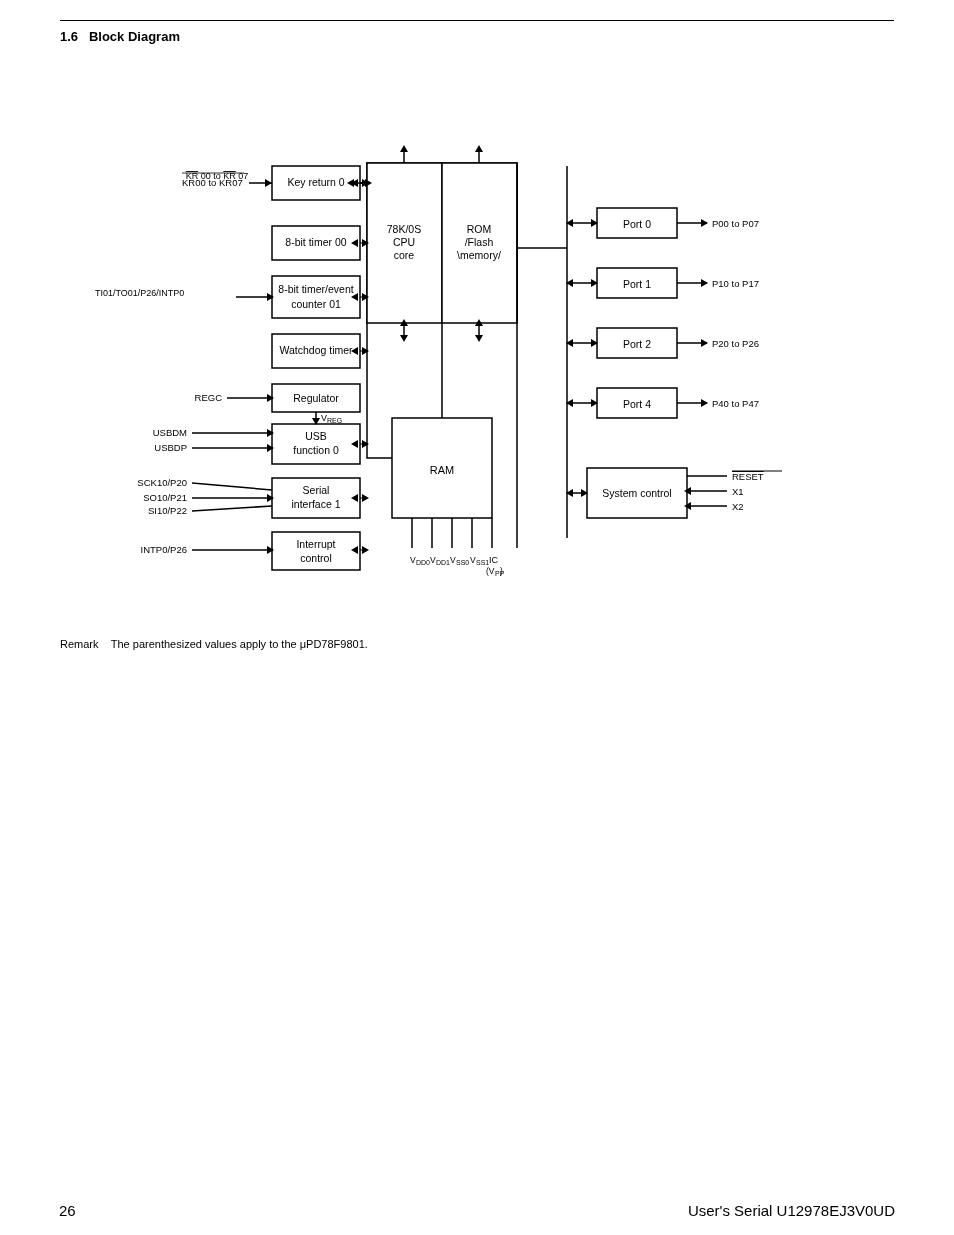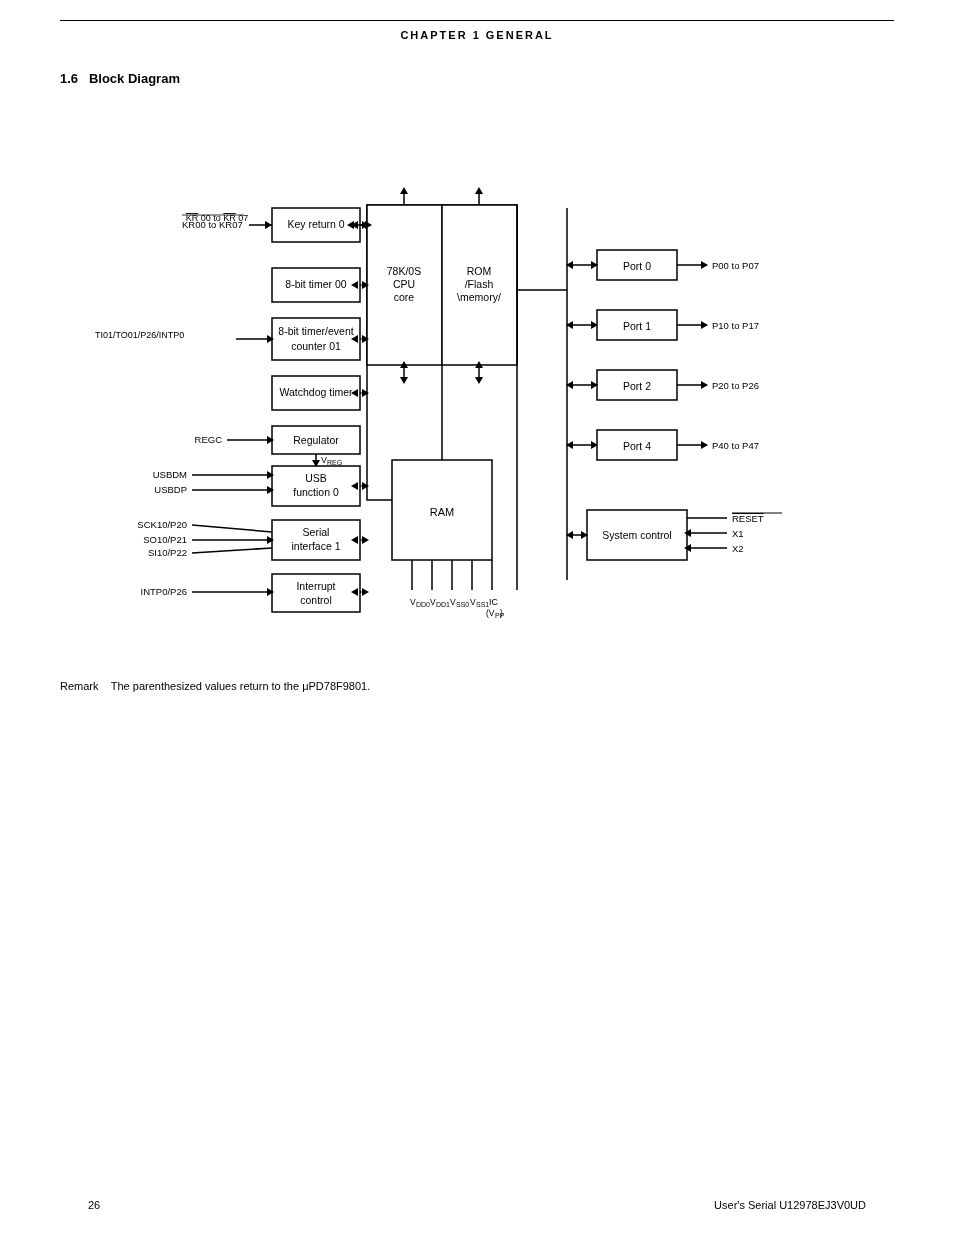--- a/index.html
+++ b/index.html
@@ -46,36 +46,35 @@
       margin: 0 auto;
     }
 
     .remark-section {
       margin-top: 30px;
       font-size: 11px;
     }
 
     .footer {
       position: absolute;
-      bottom: 24px;
+      bottom: 16px;
       left: 0;
       right: 0;
       display: flex;
       justify-content: space-between;
-      padding: 0 88px;
-      font-size: 11px;
+      padding: 0 59px;
+      font-size: 15px;
     }
   </style>
 </head>
 <body>
 
 <div class="page">
   <div class="top-border"></div>
 
-  <div class="chapter-header">CHAPTER 1   GENERAL</div>
 
   <div class="section-title">
     <span>1.6</span>&nbsp;&nbsp;
     <span>Block Diagram</span>
   </div>
 
   <div class="diagram-container">
     <svg viewBox="0 0 780 530" xmlns="http://www.w3.org/2000/svg" style="width:780px;height:530px;">
 
       <rect x="280" y="85" width="75" height="295" fill="none" stroke="#000" stroke-width="1.5"></rect>
@@ -310,20 +309,20 @@
       <text x="413" y="496" font-size="8.5" font-family="Arial">)</text>
 
       <line x1="273" y1="105" x2="280" y2="105" stroke="#000" stroke-width="1.5"></line>
 
       <line x1="95" y1="95" x2="157" y2="95" stroke="#000" stroke-width="0.8"></line>
 
     </svg>
   </div>
 
   <div class="remark-section">
-    <span style="font-weight:normal;">Remark</span>&nbsp;&nbsp;&nbsp;&nbsp;<span>The parenthesized values return to the μPD78F9801.</span>
+    <span style="font-weight:normal;">Remark</span>&nbsp;&nbsp;&nbsp;&nbsp;<span>The parenthesized values apply to the μPD78F9801.</span>
   </div>
 
   <div class="footer">
     <span>26</span>
     <span>User's Serial  U12978EJ3V0UD</span>
   </div>
 </div>
 
 </body></html>

